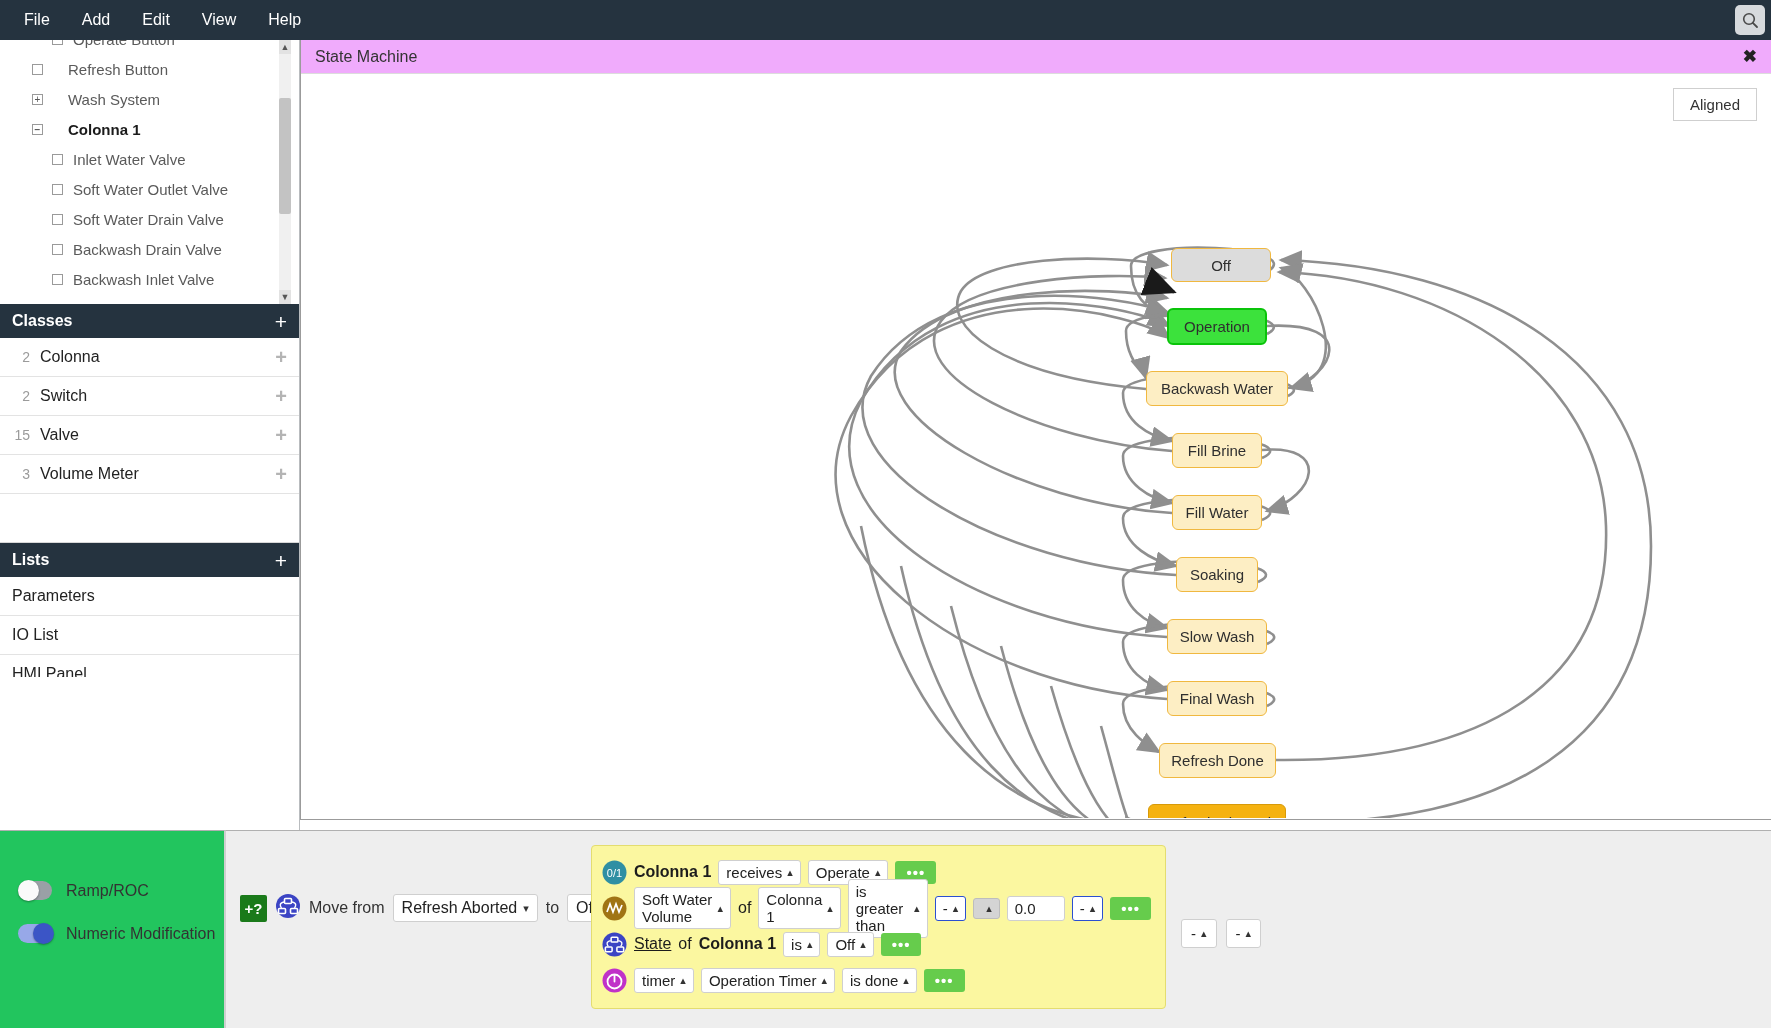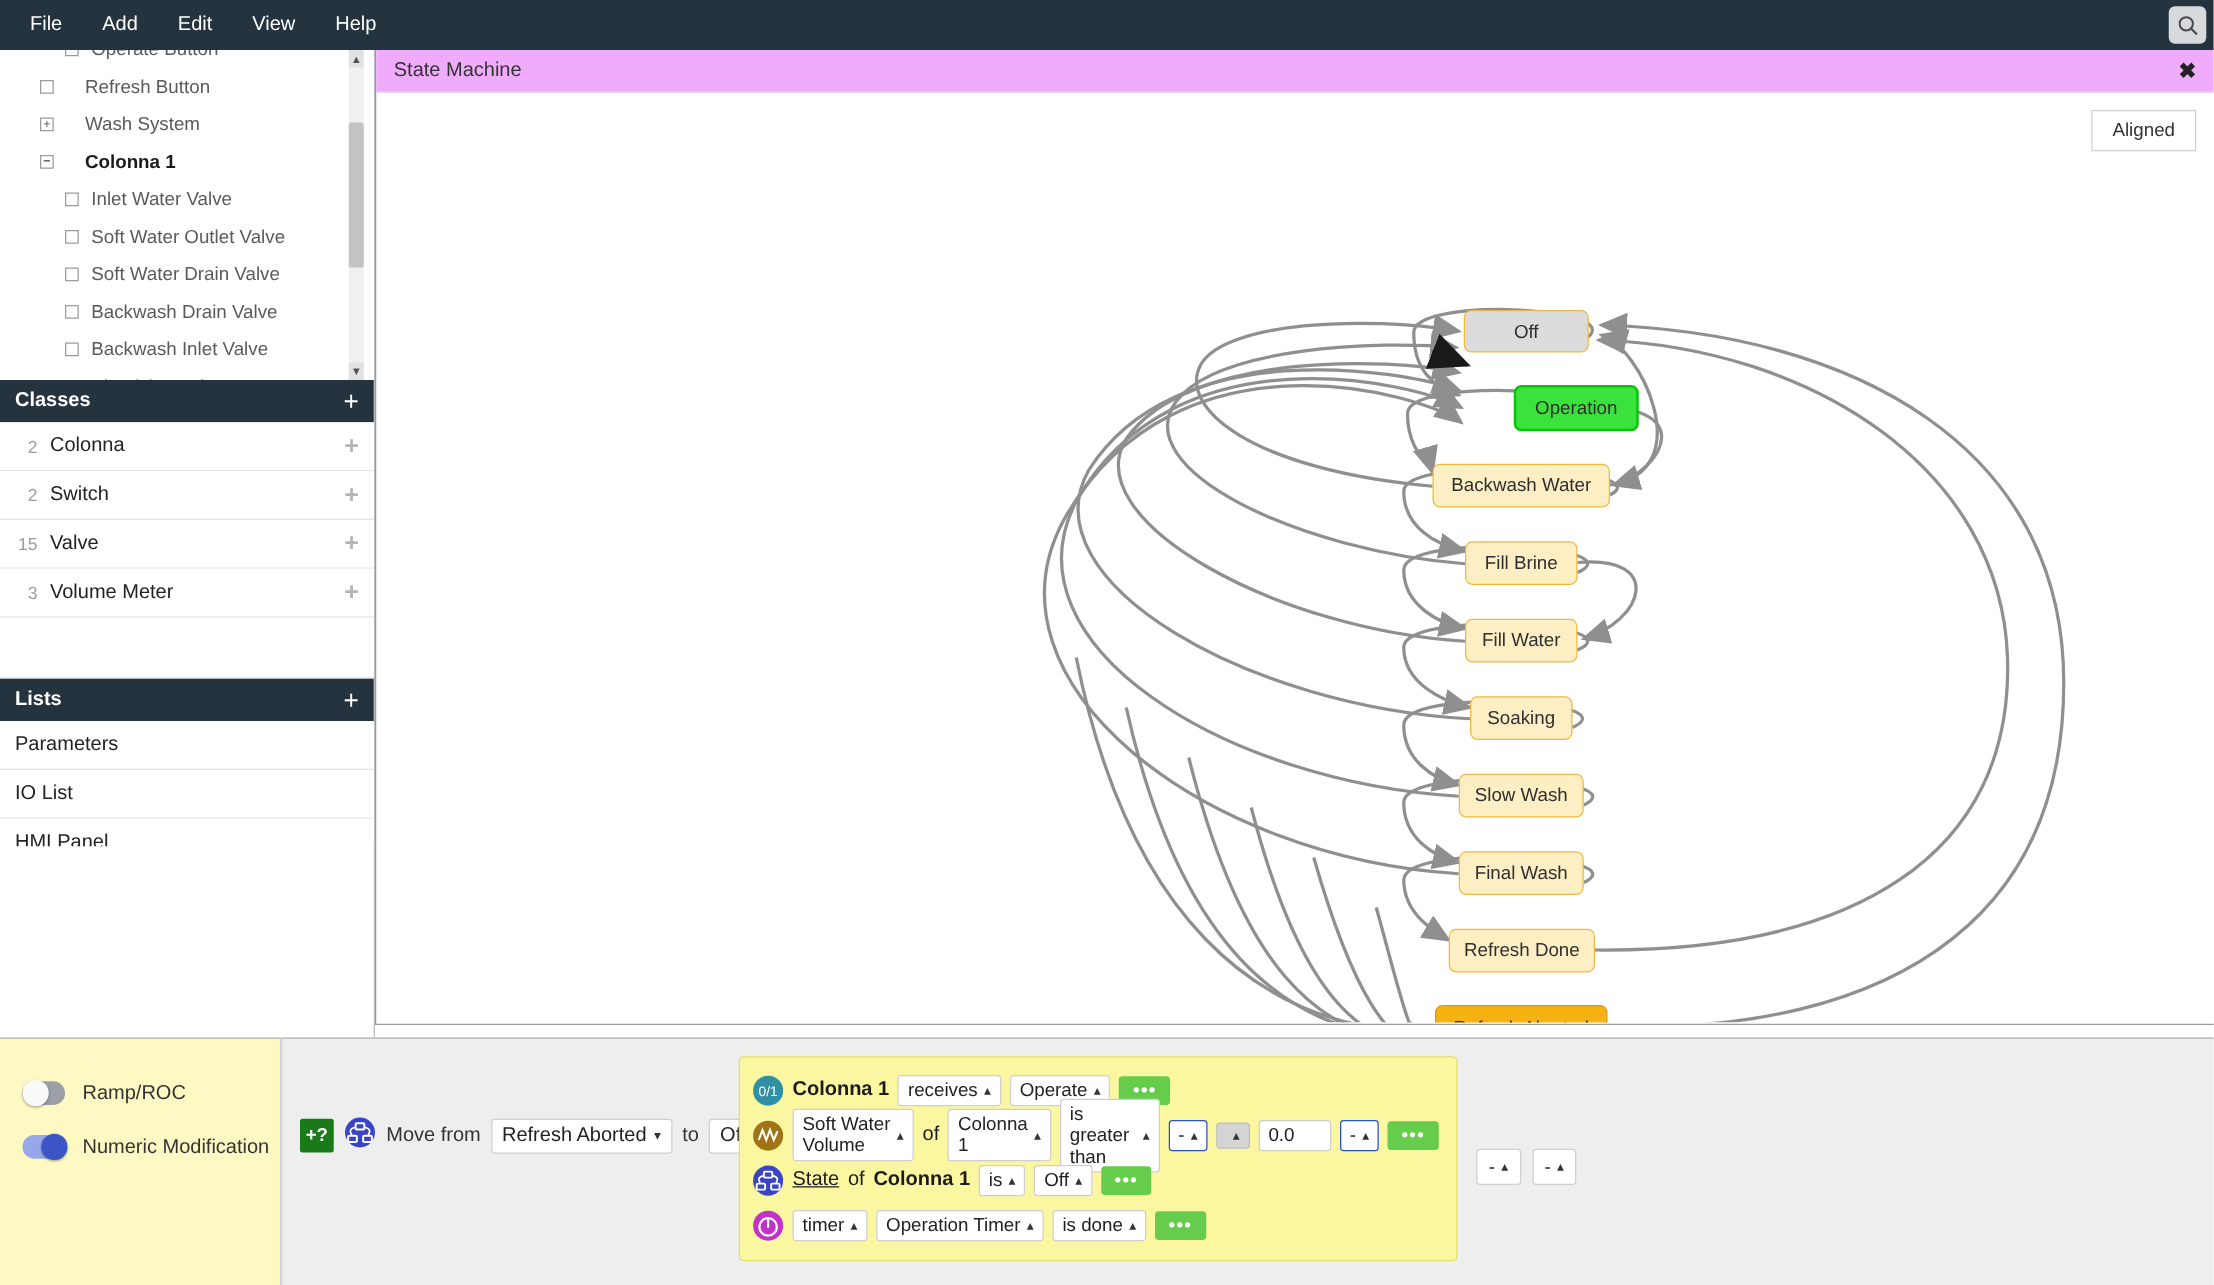--- a/index.html
+++ b/index.html
@@ -69,22 +69,22 @@
   .list-row .cnt { width:30px; text-align:right; color:#9b9b9b; font-size:14px; margin-right:10px; }
   .list-row .nm { flex:1; }
   .list-row .addp { color:#b4b4b4; font-size:20px; margin-right:12px; font-weight:bold; }
   .classes-body { height:205px; background:#fff; border-bottom:1px solid #d8d8d8; }
   .lists-body { height:100px; background:#fff; overflow:hidden; }
   .list-row.plain { padding-left:12px; }
 
   
   .togglecol {
     position:absolute; left:0; top:830px; width:225px; height:198px;
-    background:#fef9c3; border-top:1px solid #b0b0b0; border-right:1px solid #cfcfcf;
-    padding:22px 0 0 18px;
+    background:#22c55e; border-top:1px solid #b0b0b0; border-right:1px solid #cfcfcf;
+    padding:38px 0 0 18px;
   }
   .tgrow { display:flex; align-items:center; height:43px; font-size:16px; color:#333; }
   .switch {
     width:34px; height:19px; border-radius:10px; position:relative; margin-right:14px; flex:0 0 auto;
   }
   .switch.off { background:#9aa0a6; }
   .switch.off .knob { left:0; background:#fafafa; }
   .switch.on { background:#97a8e8; }
   .switch.on .knob { left:15px; background:#3b55c6; }
   .knob {
@@ -112,21 +112,21 @@
   .btngroup .btn + .btn { border-left:none; }
   .btn.aligned { position:absolute; right:14px; top:14px; padding:7px 16px; }
   .canvas { position:relative; width:1471px; height:692px; overflow:hidden; }
   .canvas svg { position:absolute; left:0; top:0; }
   .node {
     position:absolute; border-radius:6px; display:flex; align-items:center;
     justify-content:center; font-size:15px; color:#2f2f2f; white-space:nowrap;
   }
   .node.cream { background:#fdeec4; border:1px solid #f0b840; }
   .node.gray  { background:#dcdcdc; border:1px solid #f0b840; }
-  .node.green { background:#3ce23c; border:2px solid #0ac40a;margin-left:44px; }
+  .node.green { background:#3ce23c; border:2px solid #0ac40a; }
   .node.amber { background:#f5b210; border:1px solid #d79a09; }
 
   
   .editor {
     position:absolute; left:225px; top:830px; width:1546px; height:198px;
     background:#eeeeee; border-top:1px solid #b0b0b0; border-left:1px solid #cfcfcf;
   }
   .edrow {
     position:absolute; left:14px; top:62px; display:flex; align-items:center;
     font-size:16px; color:#333; gap:8px;

